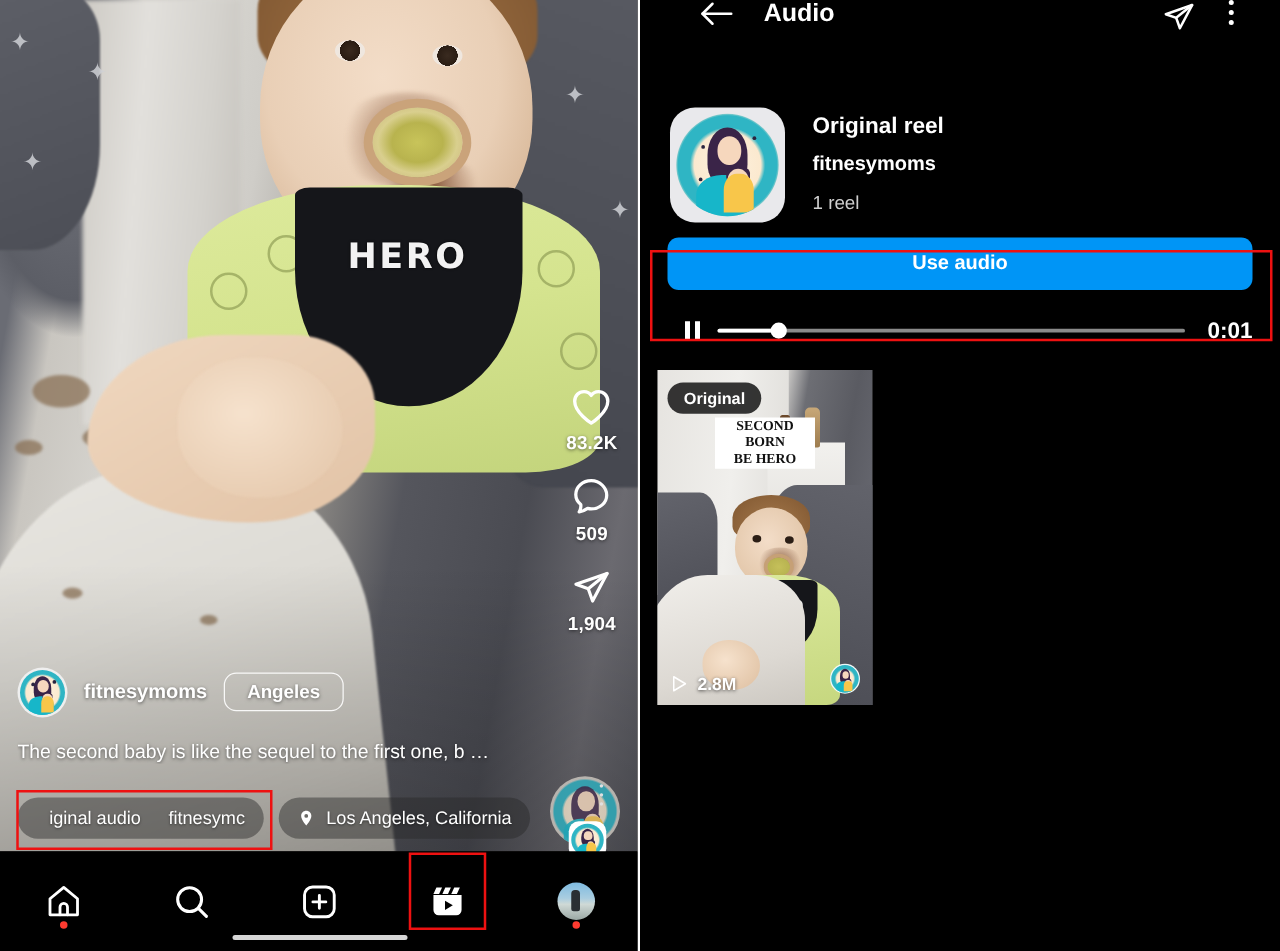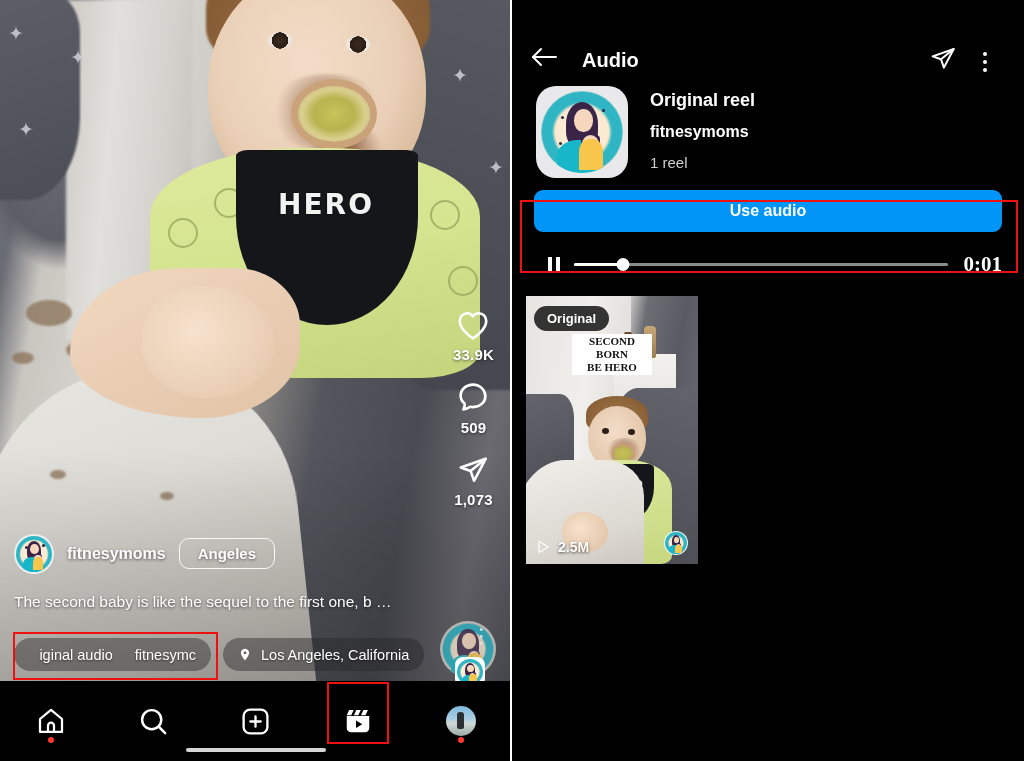--- a/index.html
+++ b/index.html
@@ -234,21 +234,21 @@
   .home-indicator {
     position: absolute; left: 50%; transform: translateX(-50%); bottom: 9px;
     width: 140px; height: 4px; border-radius: 3px; background: #d6d6d6;
   }
 
   
   .right-panel {
     position: relative; width: 512px; height: 761px; background: #000; color: #fff;
   }
   .audio-header {
-    display: flex; align-items: flex-end; height: 72px; padding: 0 18px;
+    display: flex; align-items: flex-start; height: 72px; padding: 0 18px; margin-left: 29px;
   }
   .hdr-back { width: 40px; cursor: pointer; }
   .hdr-title { font-size: 20px; font-weight: 700; margin-left: 12px; flex: 1; }
   .hdr-icon { width: 42px; display: flex; justify-content: center; cursor: pointer; }
   .kebab { display: flex; flex-direction: column; gap: 4px; align-items: center; }
   .kebab i { width: 4px; height: 4px; border-radius: 50%; background: #fff; display: block; }
 
   .audio-meta { display: flex; padding: 14px 24px 0 24px; gap: 22px; }
   .audio-cover {
     width: 92px; height: 92px; border-radius: 20px; flex: 0 0 auto;
@@ -276,21 +276,21 @@
   }
   .pause-ico { display: flex; gap: 4px; cursor: pointer; }
   .pause-ico i { width: 4px; height: 15px; background: #fff; display: block; }
   .scrub { flex: 1; position: relative; height: 14px; display: flex; align-items: center; }
   .scrub-track { position: absolute; left: 0; right: 0; height: 3px; background: #8a8a8a; border-radius: 2px; }
   .scrub-fill { position: absolute; left: 0; width: 13%; height: 3px; background: #fff; border-radius: 2px; }
   .scrub-knob {
     position: absolute; left: 13%; width: 13px; height: 13px; border-radius: 50%;
     background: #fff; transform: translateX(-50%); cursor: pointer;
   }
-  .time { font-size: 21px; font-weight: 600; min-width: 40px; text-align: right; font-family: Liberation Serif, serif; }
+  .time { font-size: 18px; font-weight: 600; min-width: 40px; text-align: right; }
 
   
   .reel-grid { padding: 14px 0 0 14px; display: flex; gap: 4px; }
   .reel-card {
     width: 172px; height: 268px; position: relative; overflow: hidden;
     background: #404040; cursor: pointer;
   }
   .rc-bg {
     position: absolute; inset: 0;
     background: linear-gradient(100deg,#e9e8e5 0%, #eceae7 30%, #dcdad6 46%, #6d6e74 56%, #5a5b62 74%, #70717a 100%);
@@ -463,36 +463,36 @@
 
       <div class="vid-fade"></div>
     </div>
 
     <div class="action-rail">
 
       <div class="action-item">
         <svg width="34" height="31" viewBox="0 0 24 22" fill="none" stroke="#fff" stroke-width="1.9" stroke-linecap="round" stroke-linejoin="round">
           <path d="M12 20.2S2.6 14.3 2.6 7.8C2.6 4.6 5 2.3 7.9 2.3c2 0 3.4 1.1 4.1 2.2.7-1.1 2.1-2.2 4.1-2.2 2.9 0 5.3 2.3 5.3 5.5 0 6.5-9.4 12.4-9.4 12.4z"></path>
         </svg>
-        <div class="action-count">33.9K</div>
+        <div class="action-count">83.2K</div>
       </div>
 
       <div class="action-item">
         <svg width="34" height="33" viewBox="0 0 24 24" fill="none" stroke="#fff" stroke-width="1.9" stroke-linecap="round" stroke-linejoin="round">
           <path d="M12 2.6c-5 0-9 3.6-9 8 0 2.3 1.1 4.4 2.9 5.8.2 1.5-.1 3-.9 4.3 1.8-.3 3.5-1 4.9-2 .7.2 1.4.3 2.1.3 5 0 9-3.6 9-8s-4-8.4-9-8.4z"></path>
         </svg>
         <div class="action-count">509</div>
       </div>
 
       <div class="action-item">
         <svg width="34" height="32" viewBox="0 0 24 24" fill="none" stroke="#fff" stroke-width="1.9" stroke-linecap="round" stroke-linejoin="round">
           <path d="M21.5 3.6 2.8 10.1l7.4 2.6 2.6 7.4z"></path>
           <path d="M21.5 3.6 10.2 12.7"></path>
         </svg>
-        <div class="action-count">1,073</div>
+        <div class="action-count">1,904</div>
       </div>
     </div>
 
     <div class="overlay-bottom">
       <div class="user-row">
         <div class="avatar-ring">
           <div class="avatar-art">
             <div class="mb">
               <div class="hair"></div>
                 <div class="face"></div>
@@ -691,21 +691,21 @@
         <div class="orig-badge">Original</div>
         <div class="reel-caption">
           <span>SECOND BORN</span><br>
           <span>BE HERO</span>
         </div>
 
         <div class="rc-plays">
           <svg width="16" height="16" viewBox="0 0 24 24" fill="none" stroke="#fff" stroke-width="1.8" stroke-linejoin="round">
             <path d="M6 3.6 20 12 6 20.4z"></path>
           </svg>
-          <span>2.5M</span>
+          <span>2.8M</span>
         </div>
 
         <div class="rc-avatar">
           <div class="mb">
             <div class="hair"></div>
               <div class="face"></div>
             <div class="torso"></div>
               <div class="babyhair"></div>
             <div class="babyhead"></div>
               <div class="baby"></div>

